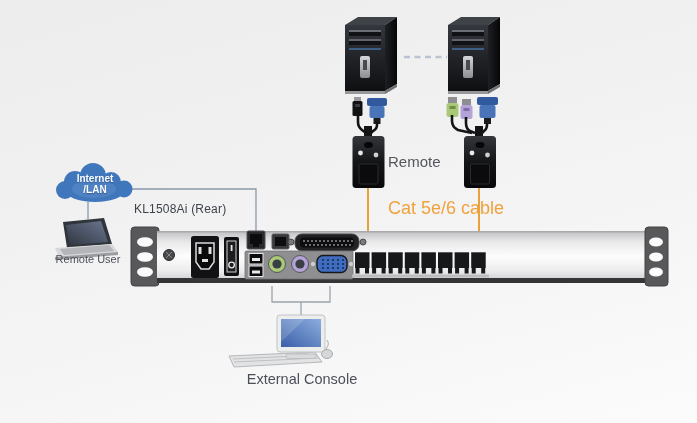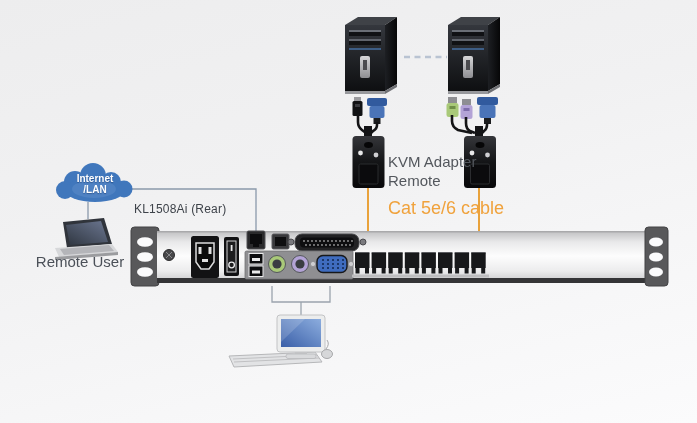--- a/index.html
+++ b/index.html
@@ -4,21 +4,21 @@
 <style>
   html,body{margin:0;padding:0;}
   #stage{
     position:relative;width:697px;height:423px;overflow:hidden;
     background:linear-gradient(165deg,#ededee 0%,#f1f1f2 40%,#f7f7f8 75%,#fbfbfc 100%);
     font-family:"Liberation Sans",sans-serif;
   }
   #art{position:absolute;left:0;top:0;}
   .lbl{position:absolute;color:#4b5058;}
   .lbl-device{left:134px;top:202px;font-size:12px;letter-spacing:.2px;color:#3e434a;}
-  .lbl-remote{left:20px;top:253px;width:120px;text-align:center;font-size:15px;}
+  .lbl-remote{left:28px;top:253px;width:120px;text-align:center;font-size:11px;}
   .lbl-console{left:232px;top:371px;width:140px;text-align:center;font-size:14.5px;}
   .lbl-adapter{left:388px;top:152px;font-size:15px;line-height:19px;color:#53575d;}
   .lbl-cat{left:388px;top:198px;font-size:18px;color:#f0a23c;}
   .lbl-cloud{
     left:58px;top:174px;width:74px;text-align:center;color:#fff;
     font-size:10px;font-weight:bold;line-height:10.5px;text-shadow:0 1px 1px rgba(30,60,110,.55);
   }
 </style>
 </head>
 <body>
@@ -368,21 +368,21 @@
   </g>
 </svg>
 
 <div class="lbl lbl-cloud">
   <div>Internet</div>
   <div>/LAN</div>
 </div>
 
 <div class="lbl lbl-device">KL1508Ai (Rear)</div>
 <div class="lbl lbl-remote">Remote User</div>
+<div class="lbl lbl-console">External Console</div>
 
 <div class="lbl lbl-adapter">
-  <div>KVM Adapter</div>
   <div>Remote</div>
 </div>
 
 <div class="lbl lbl-cat">Cat 5e/6 cable</div>
 
 </div>
 
 </body></html>

